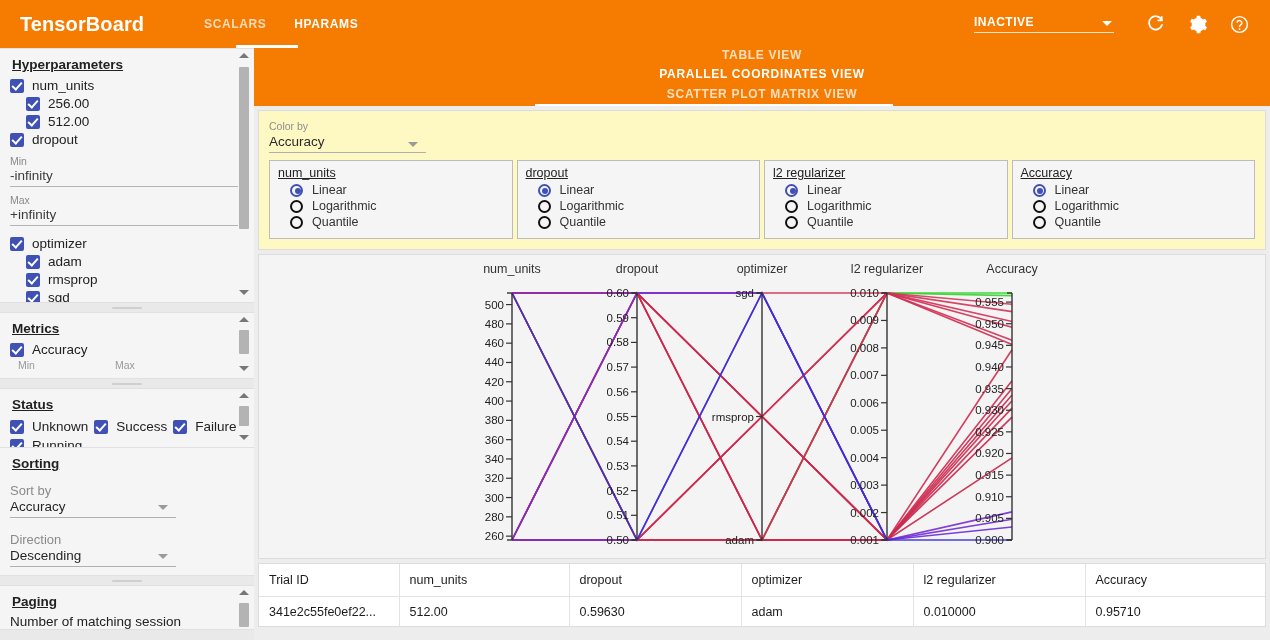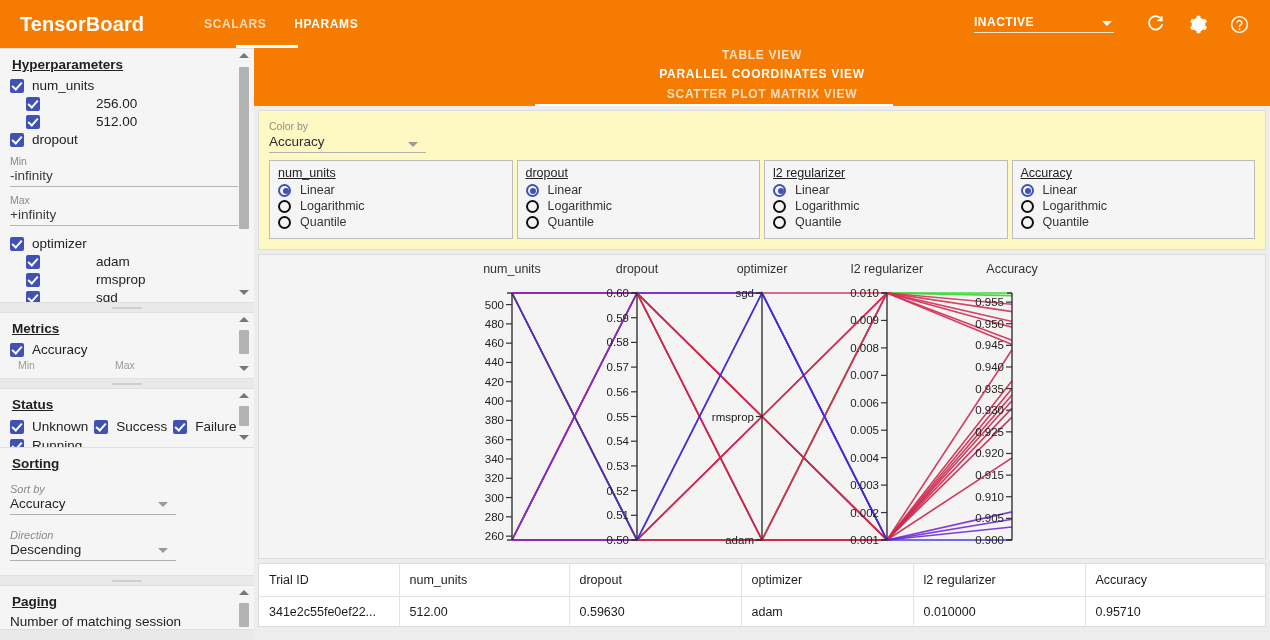--- a/index.html
+++ b/index.html
@@ -64,42 +64,42 @@
   .card {
     background: #f5f5f5; border: 1px solid #e0e0e0; border-left: none; border-right: none;
     position: relative; overflow: hidden;
   }
   .card-inner { padding: 6px 10px 4px 10px; }
   .sec-title {
     font-size: 13.5px; font-weight: bold; color: #222;
     text-decoration: underline; margin: 2px 0 5px 2px;
   }
   .row { display: flex; align-items: center; margin: 1px 0; line-height: 17px; }
-  .row.indent { padding-left: 16px; gap: 48px; }
+  .row.indent { padding-left: 16px; }
   .cb {
     width: 14px; height: 14px; border-radius: 2px; background: #3f51b5;
     position: relative; flex: 0 0 14px; margin-right: 8px; cursor: pointer;
   }
   .cb::after {
     content: ""; position: absolute; left: 4px; top: 1px;
     width: 4px; height: 8px; border: solid #fff; border-width: 0 2px 2px 0;
     transform: rotate(42deg);
   }
   .row-label { font-size: 13.5px; color: #222; }
   .field { margin: 7px 0 4px 0; }
   .field-lbl { font-size: 10.5px; color: #8a8a8a; margin-bottom: 1px; }
   .field-val {
     font-size: 13.5px; color: #3b3b3b; border-bottom: 1px solid #b5b5b5;
     padding-bottom: 3px; width: 228px;
   }
   .minmax { display: flex; gap: 80px; padding-left: 8px; }
   .minmax span { font-size: 10.5px; color: #9a9a9a; }
 
   .sel-wrap { width: 166px; position: relative; margin-top: 2px; }
-  .sel-lbl { font-size: 11px; color: #8a8a8a; margin-bottom: 1px; font-style: italic; }
+  .sel-lbl { font-size: 13px; color: #8a8a8a; margin-bottom: 1px; }
   .sel-val {
     font-size: 13.5px; color: #262626; border-bottom: 1px solid #b0b0b0;
     padding-bottom: 3px;
   }
   .sel-arrow {
     position: absolute; right: 8px; bottom: 8px; width: 0; height: 0;
     border-left: 5px solid transparent; border-right: 5px solid transparent;
     border-top: 5px solid #9a9a9a;
   }
 
@@ -143,21 +143,21 @@
   }
   .colorby-val { font-size: 13.5px; color: #2b2b2b; }
 
   .scale-row { display: flex; gap: 4px; padding: 0 10px 10px 10px; }
   .scale-box {
     flex: 1; border: 1px solid #bcbcbc; background: #f5f5f5; padding: 5px 8px 7px 8px;
   }
   .scale-title {
     font-size: 12.5px; color: #222; text-decoration: underline; margin-bottom: 3px;
   }
-  .radio-row { display: flex; align-items: center; margin: 2px 0; }
+  .radio-row { display: flex; align-items: center; margin: 2px 12px; }
   .rb {
     width: 13px; height: 13px; border-radius: 50%; border: 2px solid #111;
     margin-right: 9px; flex: 0 0 13px; position: relative; cursor: pointer; background: #f5f5f5;
   }
   .rb.on { border-color: #3f51b5; }
   .rb.on::after {
     content: ""; position: absolute; left: 2.5px; top: 2.5px;
     width: 6px; height: 6px; border-radius: 50%; background: #3f51b5;
   }
   .radio-lbl { font-size: 12.5px; color: #333; }

